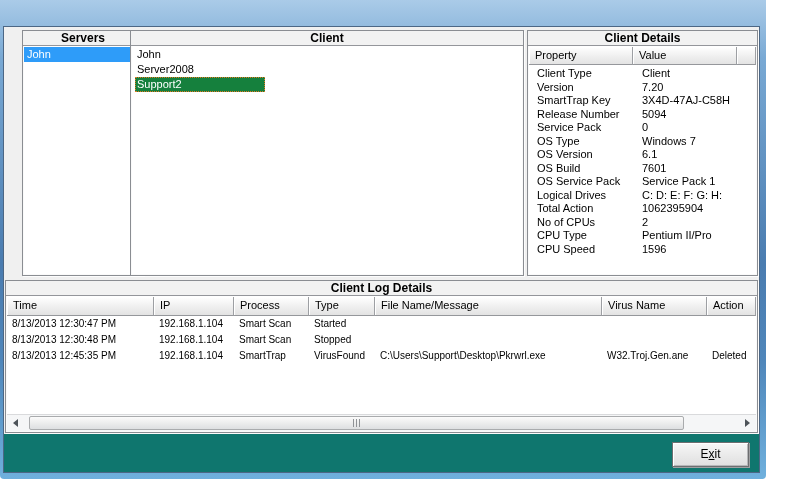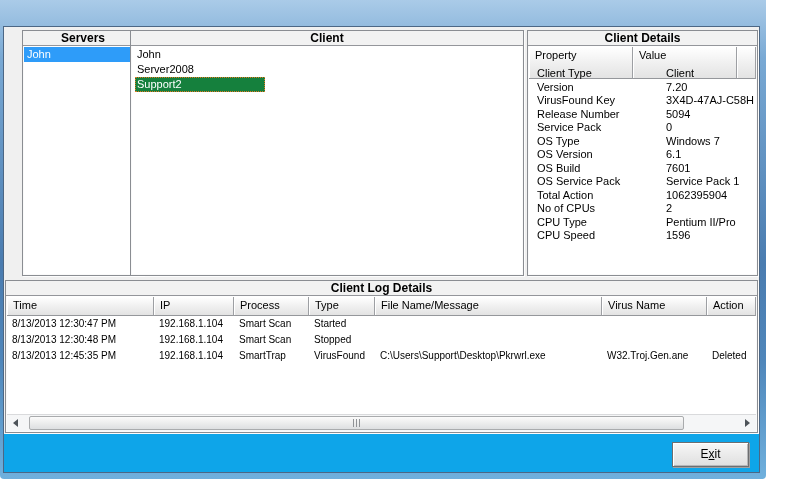--- a/index.html
+++ b/index.html
@@ -78,23 +78,23 @@
 
   
   .col-head {
     background:linear-gradient(180deg,#ffffff 0%,#efefef 55%,#e3e3e3 100%);
     border-right:1px solid #9d9fa3; border-bottom:1px solid #95979b;
     box-shadow:inset 1px 1px 0 #ffffff;
     font-size:11px; color:#000; padding:2px 0 0 6px; white-space:nowrap; overflow:hidden;
   }
 
   
-  .details-cols { position:absolute; left:1px; right:1px; top:16px; height:32px; display:grid; grid-template-columns:104px 104px 1fr; }
+  .details-cols { position:absolute; left:1px; right:1px; top:16px; height:18px; display:grid; grid-template-columns:104px 104px 1fr; }
   .details-rows { position:absolute; left:1px; right:1px; top:36px; bottom:1px; overflow:hidden; }
-  .d-row { display:grid; grid-template-columns:104px 1fr; font-size:11px; line-height:13.5px;gap:24px; }
+  .d-row { display:grid; grid-template-columns:104px 1fr; font-size:11px; line-height:13.5px; }
   .d-prop { padding-left:8px; white-space:nowrap; }
   .d-val  { padding-left:9px; white-space:nowrap; }
 
   
   .lg-grid { display:grid; grid-template-columns:147px 80px 75px 66px 227px 105px 1fr; }
   .log-cols { position:absolute; left:1px; right:1px; top:16px; height:19px; }
   .log-rows { position:absolute; left:1px; right:1px; top:35px; bottom:19px; overflow:hidden; background:#fff; }
   .lg-row { height:16px; }
   .lg-cell { font-size:10px; line-height:16px; padding-left:5px; white-space:nowrap; overflow:hidden; }
 
@@ -110,21 +110,21 @@
   .sb-thumb {
     position:absolute; left:5px; top:1px; width:655px; height:14px; border-radius:2px;
     background:linear-gradient(180deg,#fbfbfb 0%,#eceded 50%,#dddfe1 100%);
     border:1px solid #a9abad; display:flex; align-items:center; justify-content:center;
   }
   .sb-grip { width:8px; height:8px;
     background:repeating-linear-gradient(90deg,#8f9296 0 1px,transparent 1px 3px); }
 
   
   .footer {
-    position:absolute; left:0; right:0; top:407px; bottom:0; background:#0ea5e9;
+    position:absolute; left:0; right:0; top:407px; bottom:0; background:#0f766e;
   }
   .exit-btn {
     position:absolute; right:10px; top:8px; width:77px; height:25px;
     background:linear-gradient(180deg,#f7f7f7 0%,#ececec 45%,#dfdfdf 100%);
     border:1px solid #6d6e70;
     box-shadow:1px 1px 0 #9fa0a2, inset 1px 1px 0 #ffffff, inset -1px -1px 0 #b5b6b8;
     font-size:12px; color:#000; text-align:center; line-height:23px; cursor:default;
   }
   .exit-btn .mn { text-decoration:underline; }
 </style>
@@ -162,21 +162,21 @@
       <div class="details-rows" id="details-rows">
           <div class="d-row">
             <span class="d-prop">Client Type</span>
             <span class="d-val">Client</span>
           </div>
           <div class="d-row">
             <span class="d-prop">Version</span>
             <span class="d-val">7.20</span>
           </div>
           <div class="d-row">
-            <span class="d-prop">VirusFound Key</span>
+            <span class="d-prop">SmartTrap Key</span>
             <span class="d-val">3X4D-47AJ-C58H</span>
           </div>
           <div class="d-row">
             <span class="d-prop">Release Number</span>
             <span class="d-val">5094</span>
           </div>
           <div class="d-row">
             <span class="d-prop">Service Pack</span>
             <span class="d-val">0</span>
           </div>
@@ -188,20 +188,24 @@
             <span class="d-prop">OS Version</span>
             <span class="d-val">6.1</span>
           </div>
           <div class="d-row">
             <span class="d-prop">OS Build</span>
             <span class="d-val">7601</span>
           </div>
           <div class="d-row">
             <span class="d-prop">OS Service Pack</span>
             <span class="d-val">Service Pack 1</span>
+          </div>
+          <div class="d-row">
+            <span class="d-prop">Logical Drives</span>
+            <span class="d-val">C: D: E: F: G: H:</span>
           </div>
           <div class="d-row">
             <span class="d-prop">Total Action</span>
             <span class="d-val">1062395904</span>
           </div>
           <div class="d-row">
             <span class="d-prop">No of CPUs</span>
             <span class="d-val">2</span>
           </div>
           <div class="d-row">

